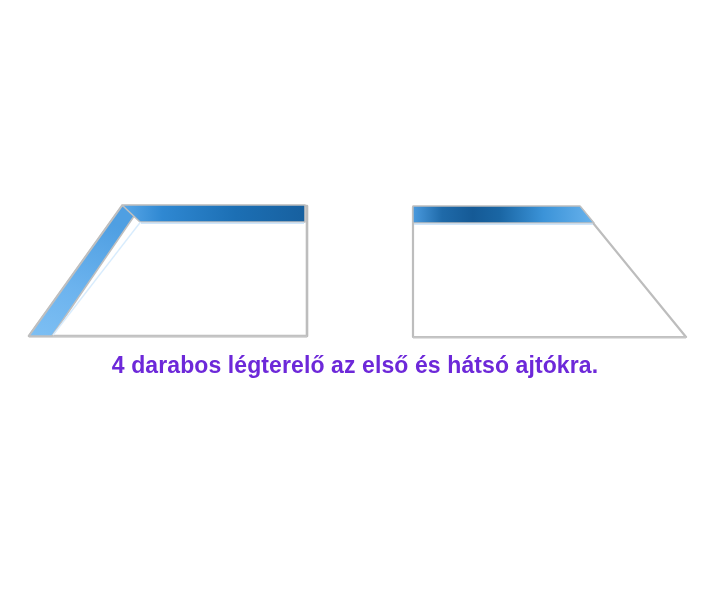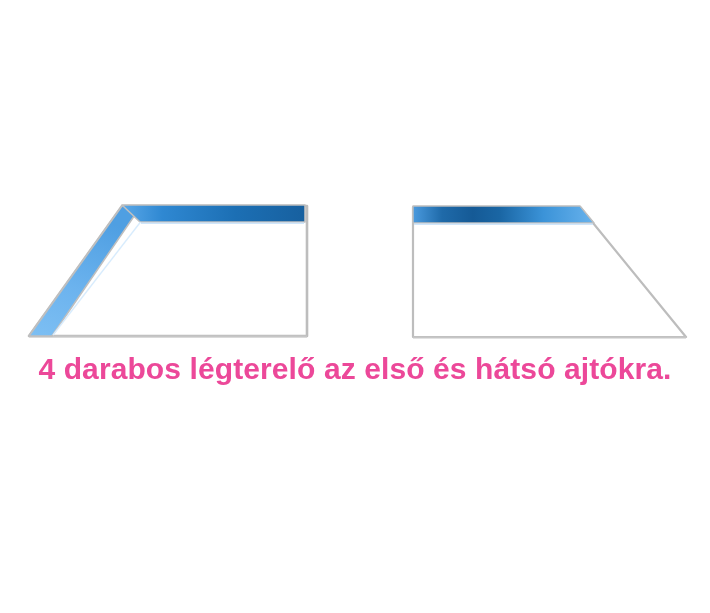--- a/index.html
+++ b/index.html
@@ -27,23 +27,23 @@
     height: 360px;
   }
   .caption {
     position: absolute;
     left: 0;
     top: 352px;
     width: 710px;
     text-align: center;
     font-family: "Liberation Sans", sans-serif;
     font-weight: bold;
-    font-size: 30px;
+    font-size: 23px;
     letter-spacing: 0.1px;
-    color: #ec4899;
+    color: #6d28d9;
     white-space: nowrap;
   }
 </style>
 </head>
 <body>
 
 <div class="canvas">
 
   <svg class="product-figure" viewBox="0 0 710 360" width="710" height="360" xmlns="http://www.w3.org/2000/svg">
     <defs>

